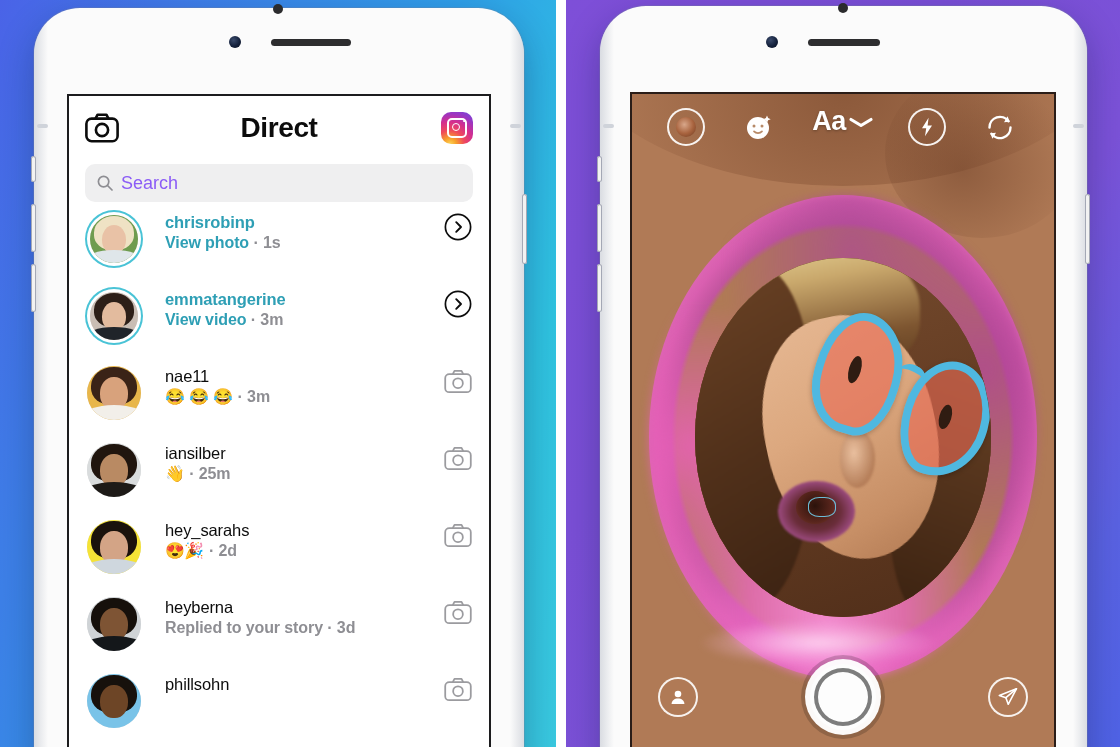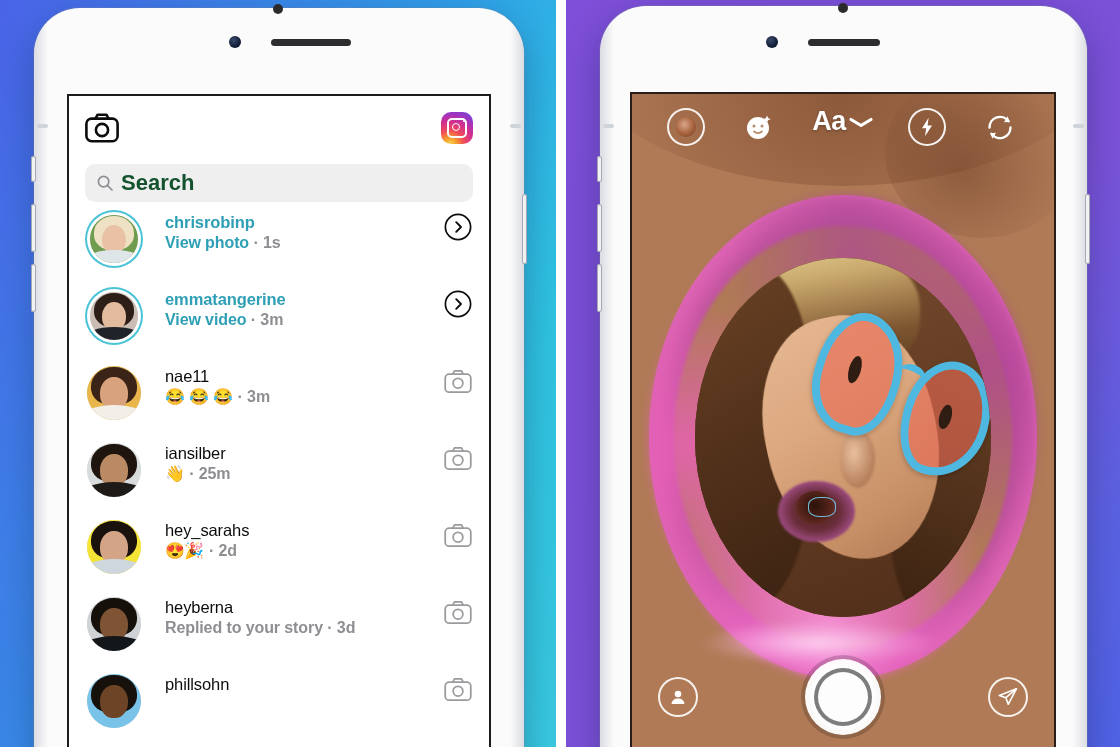--- a/index.html
+++ b/index.html
@@ -74,21 +74,21 @@
     display:flex;align-items:center;justify-content:center;cursor:pointer;}
   .hdr-ig .lens{width:16px;height:16px;border:2.1px solid #fff;border-radius:5px;position:relative;}
   .hdr-ig .lens::before{content:"";position:absolute;left:3px;top:3px;width:6px;height:6px;
     border:1.8px solid #fff;border-radius:50%;}
   .hdr-ig .lens::after{content:"";position:absolute;right:-0.5px;top:-0.5px;width:2.4px;height:2.4px;
     background:#fff;border-radius:50%;}
 
   .searchwrap{padding:4px 16px 10px;background:#fff;}
   .searchbar{height:38px;background:#efeff0;border-radius:10px;display:flex;
     align-items:center;gap:8px;padding:0 12px;cursor:text;}
-  .searchbar .ph{font-size:22px;color:#14532d;font-weight:bold;}
+  .searchbar .ph{font-size:18px;color:#8b5cf6;}
 
   .convos{background:#fff;}
   .row{display:flex;align-items:flex-start;height:77px;padding:0 16px 0 18px;
     box-sizing:border-box;cursor:pointer;gap:8px;}
   .av-wrap{width:54px;height:54px;flex:0 0 54px;border-radius:50%;position:relative;}
   .av-wrap.ring{box-shadow:0 0 0 2px #49c3d6;}
   .av{position:absolute;inset:0;border-radius:50%;overflow:hidden;background:#ddd;}
   .av-wrap.ring .av{inset:3px;}
   .rowtext{margin-left:16px;flex:1;min-width:0;}
   .uname{font-size:16.5px;color:#0c0c0c;line-height:1.28;letter-spacing:-.1px;}
@@ -219,20 +219,21 @@
 
 
     <div class="ig-header">
       <div class="hdr-cam">
         <svg width="34" height="30" viewBox="0 0 34 30">
           <rect x="1.4" y="5.6" width="31.2" height="22.6" rx="5.2" fill="none" stroke="#0c0c0c" stroke-width="2.6"></rect>
           <path d="M10.5 5.6 12.6 1.7h8.8l2.1 3.9" fill="none" stroke="#0c0c0c" stroke-width="2.6" stroke-linejoin="round"></path>
           <circle cx="17" cy="17" r="6.1" fill="none" stroke="#0c0c0c" stroke-width="2.6"></circle>
         </svg>
       </div>
+      <div class="ig-title">Direct</div>
       <div class="hdr-ig">
           <span class="lens"></span>
         </div>
     </div>
 
     <div class="searchwrap">
       <div class="searchbar">
         <svg width="16" height="16" viewBox="0 0 16 16">
           <circle cx="6.6" cy="6.6" r="5.2" fill="none" stroke="#8e8e93" stroke-width="1.7"></circle>
           <line x1="10.5" y1="10.5" x2="15" y2="15" stroke="#8e8e93" stroke-width="1.7" stroke-linecap="round"></line>

